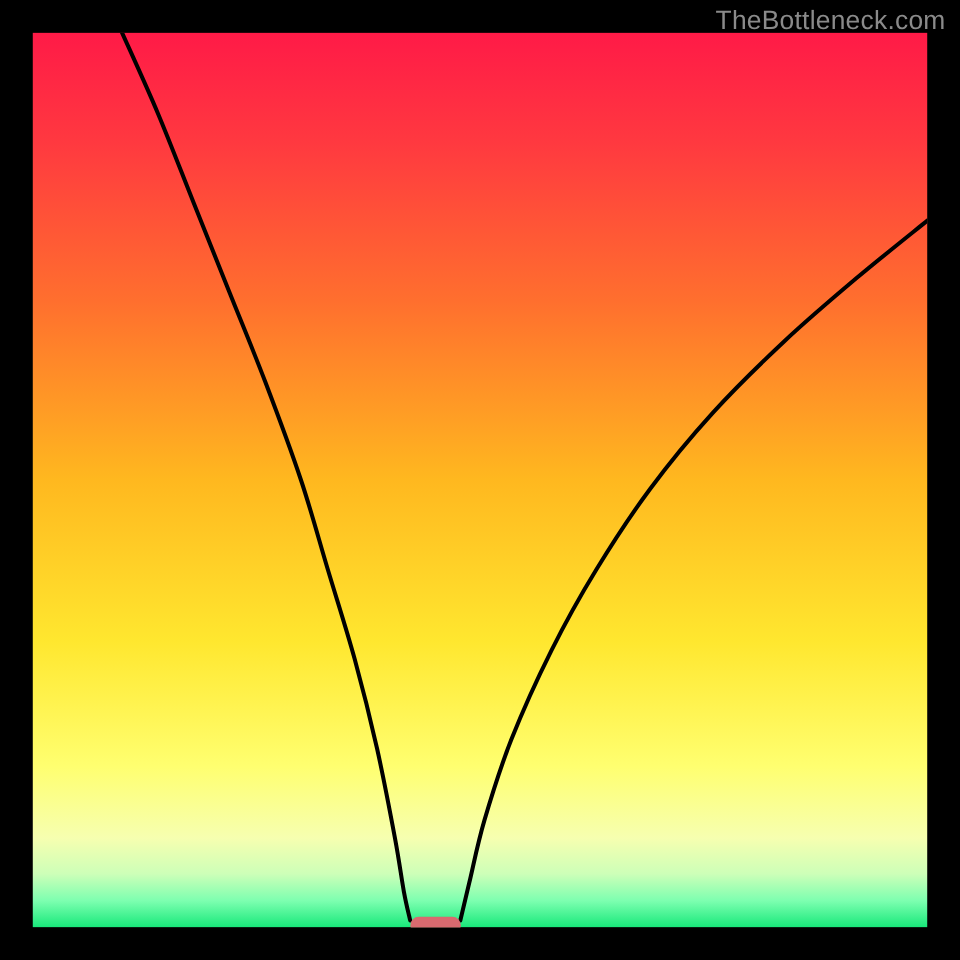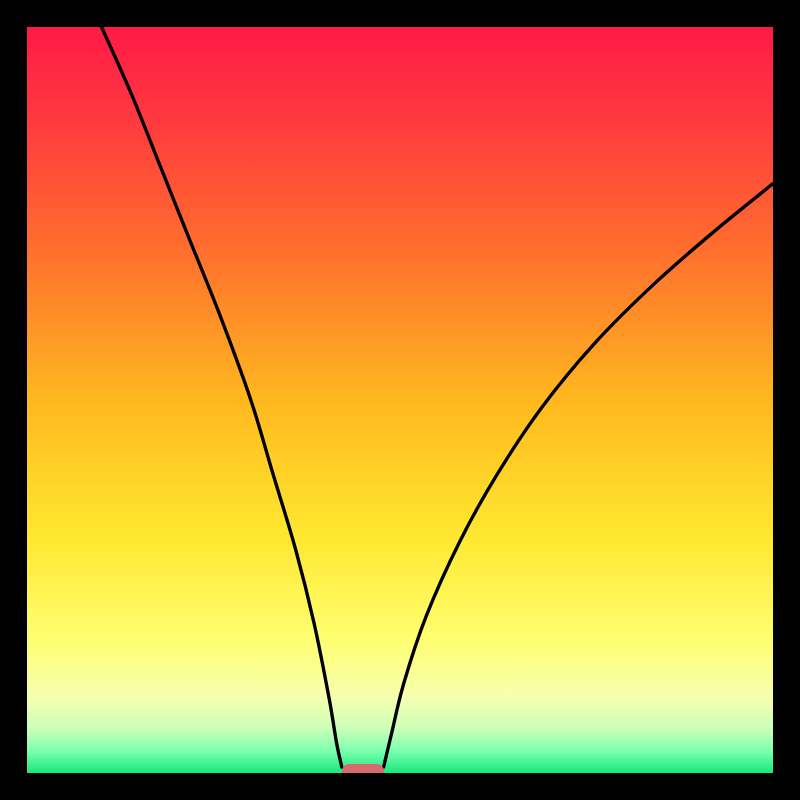--- a/index.html
+++ b/index.html
@@ -72,13 +72,14 @@
     </svg>
 
     <svg class="curves" viewBox="0 0 100 100" preserveAspectRatio="none" width="100%" height="100%">
       <path id="left-curve-path" fill="none" stroke="#000" stroke-width="0.45" stroke-linecap="round" d="M 10 0 C 10.666666666666666 1.5, 12.666666666666666 5.833333333333334, 14 9 C 15.333333333333334 12.166666666666666, 16.666666666666668 15.666666666666666, 18 19 C 19.333333333333332 22.333333333333332, 20.666666666666668 25.666666666666668, 22 29 C 23.333333333333332 32.333333333333336, 24.666666666666668 35.5, 26 39 C 27.333333333333332 42.5, 28.833333333333332 46.5, 30 50 C 31.166666666666668 53.5, 32 56.666666666666664, 33 60 C 34 63.333333333333336, 35.083333333333336 66.66666666666667, 36 70 C 36.916666666666664 73.33333333333333, 37.75 76.66666666666667, 38.5 80 C 39.25 83.33333333333333, 40 87.33333333333333, 40.5 90 C 41 92.66666666666667, 41.21666666666667 94.46666666666667, 41.5 96 C 41.78333333333333 97.53333333333333, 42.083333333333336 98.66666666666667, 42.2 99.2"></path>
       <path id="right-curve-path" fill="none" stroke="#000" stroke-width="0.45" stroke-linecap="round" d="M 47.8 99.2 C 47.96666666666666 98.5, 48.349999999999994 96.86666666666667, 48.8 95 C 49.25 93.13333333333333, 49.71666666666667 90.66666666666667, 50.5 88 C 51.28333333333333 85.33333333333333, 52.25 82.16666666666667, 53.5 79 C 54.75 75.83333333333333, 56.416666666666664 72.16666666666667, 58 69 C 59.583333333333336 65.83333333333333, 61.166666666666664 63, 63 60 C 64.83333333333333 57, 66.83333333333333 53.916666666666664, 69 51 C 71.16666666666667 48.083333333333336, 73.5 45.25, 76 42.5 C 78.5 39.75, 81.33333333333333 37, 84 34.5 C 86.66666666666667 32, 89.33333333333333 29.75, 92 27.5 C 94.66666666666667 25.25, 98.66666666666667 22.083333333333332, 100 21"></path>
     </svg>
 
     <div id="bottleneck-marker" class="marker" style="left: 314.812px; width: 41.776px; bottom: -5px;"></div>
   </div>
 
+  <div class="watermark">TheBottleneck.com</div>
 </div>
 
 </body></html>

